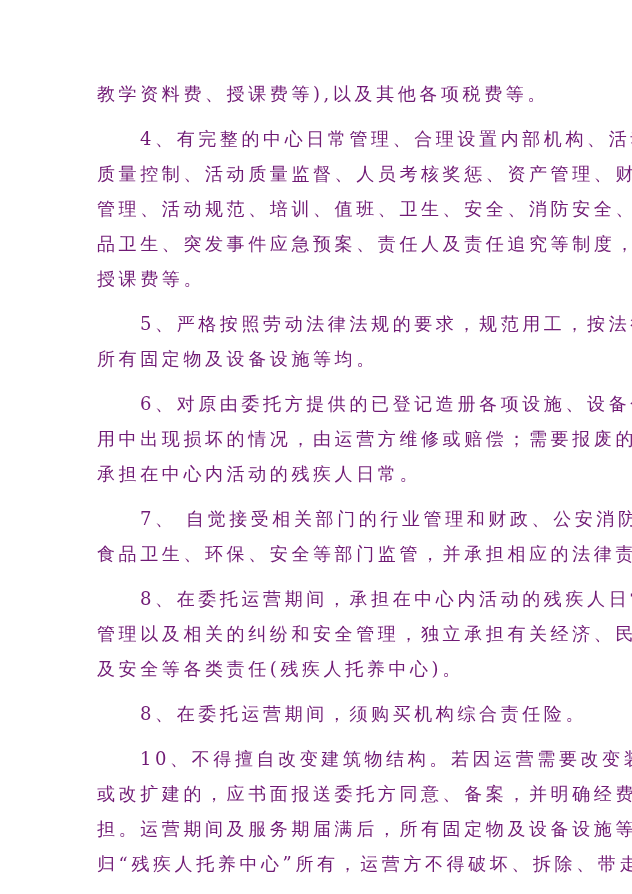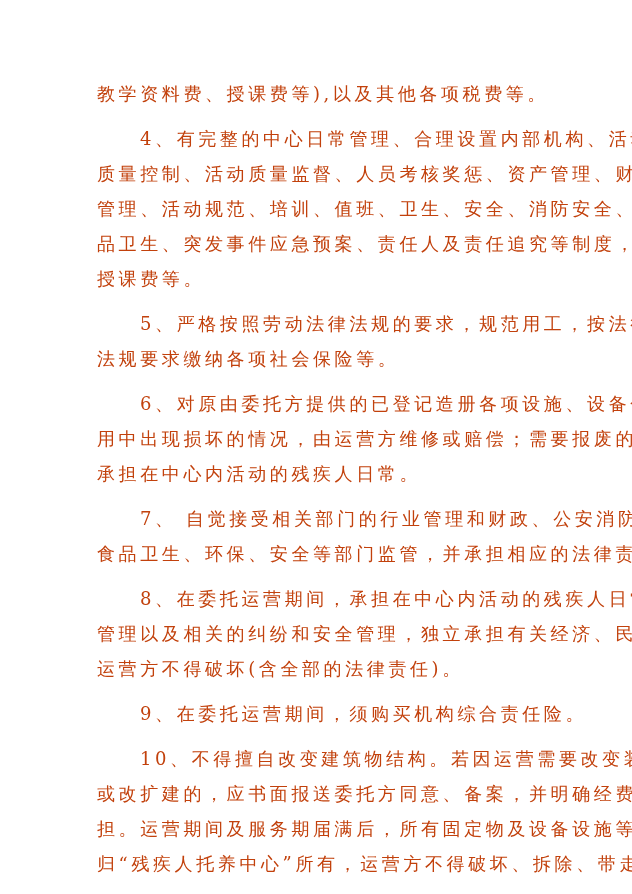--- a/index.html
+++ b/index.html
@@ -1,20 +1,20 @@
 <!DOCTYPE html>
 <html><head>
 <meta charset="utf-8">
 <style>
   html, body { margin: 0; padding: 0; background: #ffffff; }
   body { width: 632px; height: 894px; position: relative; overflow: hidden; }
   .page {
     position: absolute; left: 97px; top: 76px; width: 440px;
     font-family: "DejaVu Serif", "Liberation Serif", serif;
-    font-size: 18px; color: #c2410c;
+    font-size: 18px; color: #701a75;
   }
   .line {
     height: 35px; line-height: 35px; white-space: nowrap;
     letter-spacing: 3.6px;
   }
   .para { margin-bottom: 10px; }
   .para .line.first { text-indent: 43px; }
 </style>
 </head>
 <body>
@@ -27,42 +27,42 @@
   <div class="para">
     <div class="line first">4、有完整的中心日常管理、合理设置内部机构、活动</div>
     <div class="line">质量控制、活动质量监督、人员考核奖惩、资产管理、财务</div>
     <div class="line">管理、活动规范、培训、值班、卫生、安全、消防安全、食</div>
     <div class="line">品卫生、突发事件应急预案、责任人及责任追究等制度，并</div>
     <div class="line">授课费等。</div>
   </div>
 
   <div class="para">
     <div class="line first">5、严格按照劳动法律法规的要求，规范用工，按法律</div>
-    <div class="line">法规要求缴纳各项社会保险等。</div>
+    <div class="line">所有固定物及设备设施等均。</div>
   </div>
 
   <div class="para">
     <div class="line first">6、对原由委托方提供的已登记造册各项设施、设备使</div>
     <div class="line">用中出现损坏的情况，由运营方维修或赔偿；需要报废的，</div>
     <div class="line">承担在中心内活动的残疾人日常。</div>
   </div>
 
   <div class="para">
     <div class="line first">7、 自觉接受相关部门的行业管理和财政、公安消防、</div>
     <div class="line">食品卫生、环保、安全等部门监管，并承担相应的法律责任。</div>
   </div>
 
   <div class="para">
     <div class="line first">8、在委托运营期间，承担在中心内活动的残疾人日常</div>
     <div class="line">管理以及相关的纠纷和安全管理，独立承担有关经济、民事</div>
-    <div class="line">运营方不得破坏(含全部的法律责任)。</div>
+    <div class="line">及安全等各类责任(残疾人托养中心)。</div>
   </div>
 
   <div class="para">
-    <div class="line first">9、在委托运营期间，须购买机构综合责任险。</div>
+    <div class="line first">8、在委托运营期间，须购买机构综合责任险。</div>
   </div>
 
   <div class="para">
     <div class="line first">10、不得擅自改变建筑物结构。若因运营需要改变装修</div>
     <div class="line">或改扩建的，应书面报送委托方同意、备案，并明确经费承</div>
     <div class="line">担。运营期间及服务期届满后，所有固定物及设备设施等均</div>
     <div class="line">归“残疾人托养中心”所有，运营方不得破坏、拆除、带走、</div>
   </div>
 </div>
 

